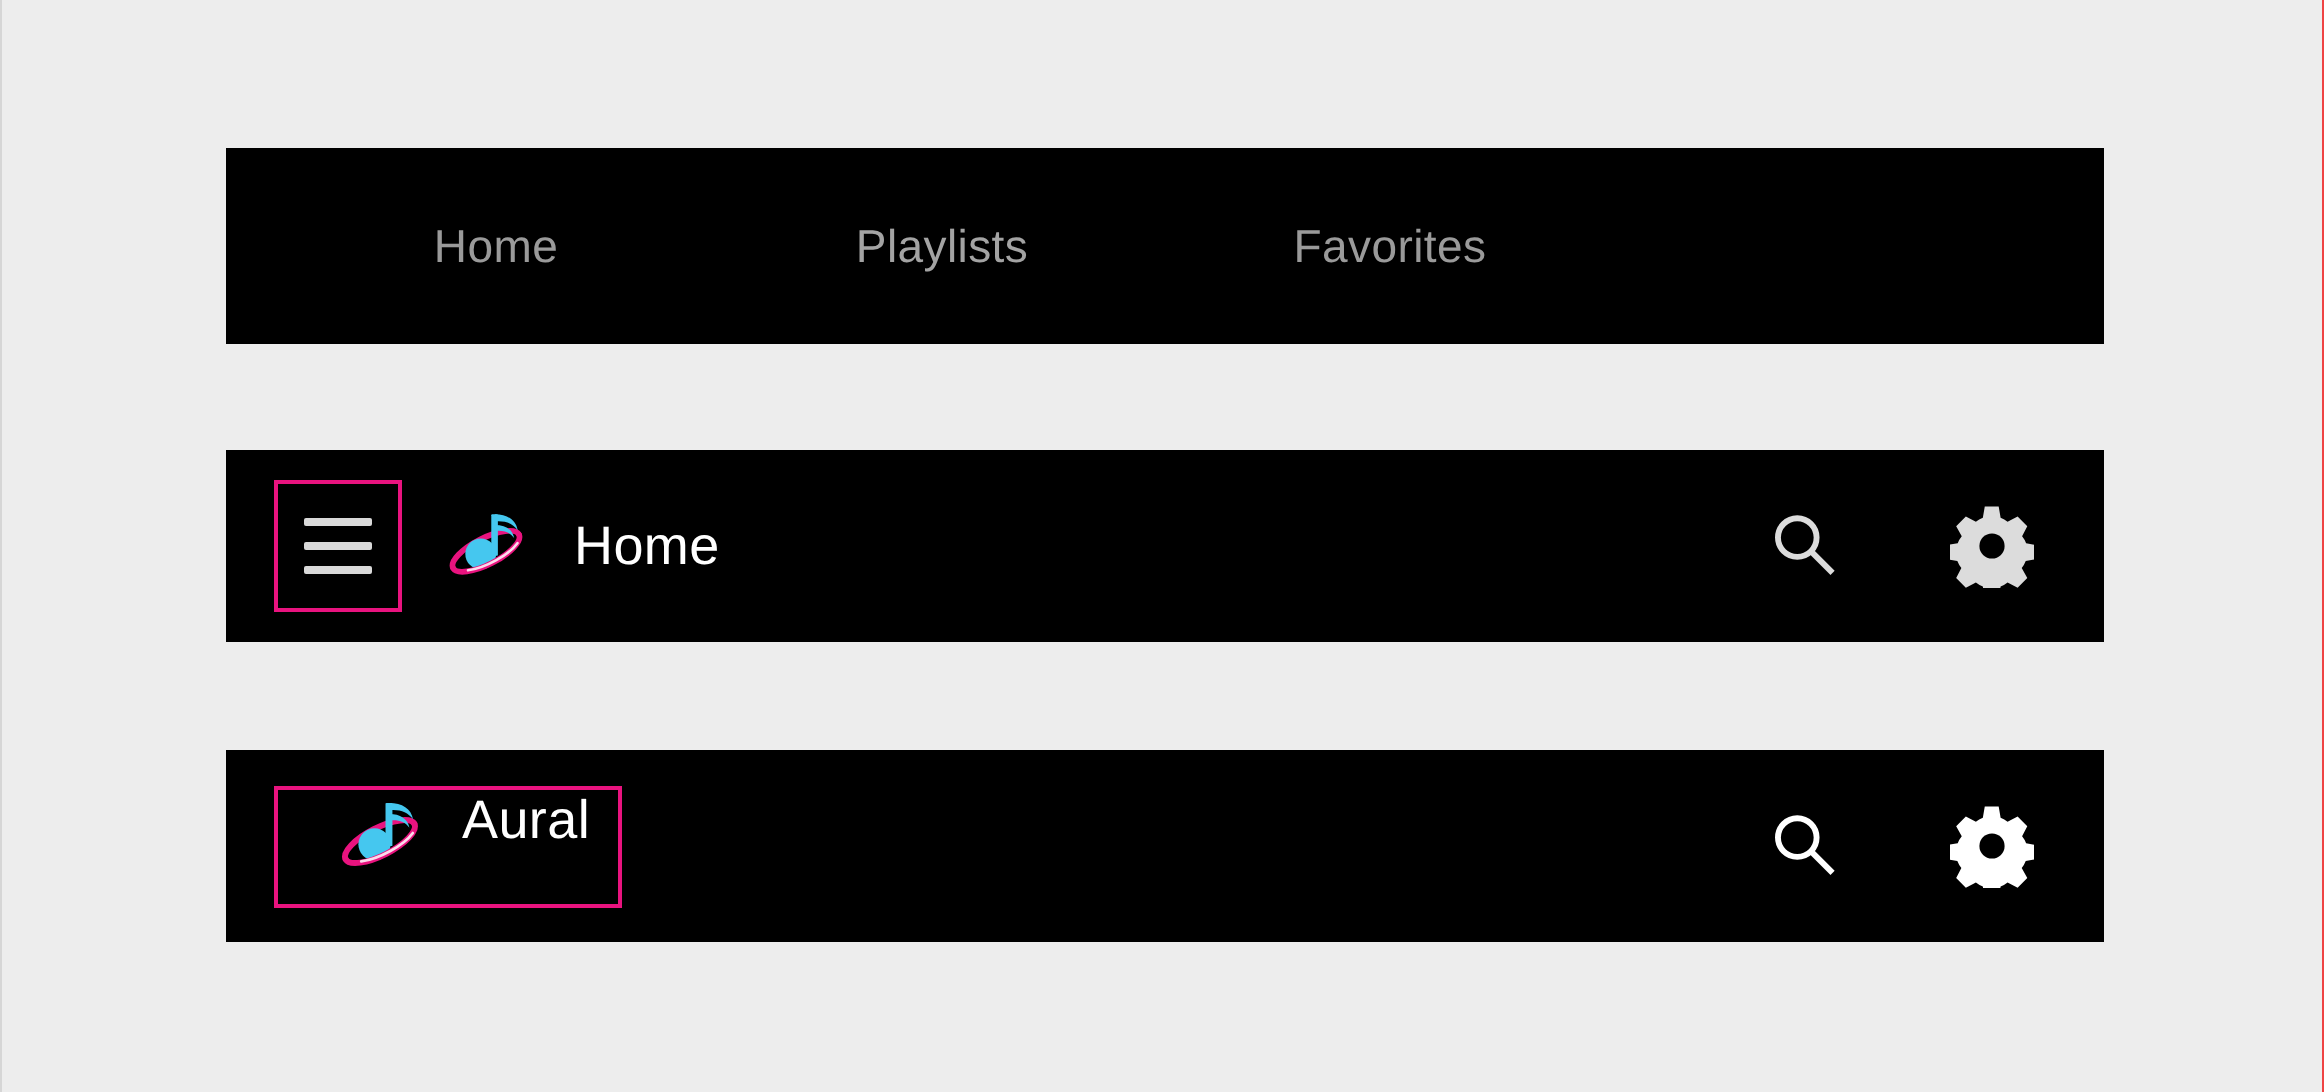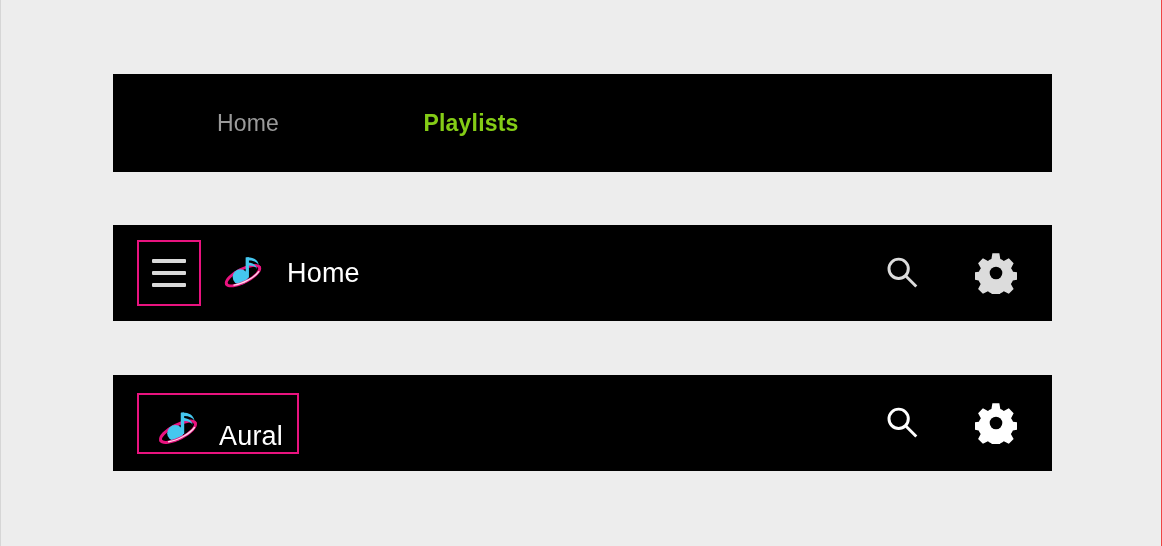--- a/index.html
+++ b/index.html
@@ -50,22 +50,22 @@
   .nav-item {
     flex: 0 0 auto;
     font-size: 23px;
     letter-spacing: .2px;
     white-space: nowrap;
     color: #9a9a9a;
     font-weight: 400;
     text-align: center;
   }
   .nav-item.sel {
-    color: #84cc16;
-    font-weight: 700;
+    color: #a3a3a3;
+    font-weight: 400;
   }
   #nav-home      { width: 222px; margin-left: 24px; }
   #nav-playlists { width: 224px; }
   #nav-favorites { width: 224px; }
   #nav-radio     { width: 224px; }
 
   
   #appbar-one {
     top: 225px;
     height: 96px;
@@ -106,22 +106,22 @@
     margin: 4px 0;
   }
 
   
   .brand-box {
     margin-left: 24px;
     height: 61px;
     border: 2px solid #e9137f;
     box-sizing: border-box;
     display: flex;
-    align-items: flex-end;
-    padding: 0 14px 0 16px;
+    align-items: flex-start;
+    padding: 0 14px 0 28px;
     flex: 0 0 auto;
   }
 
   .logo {
     flex: 0 0 auto;
     display: block;
   }
   .logo-sm { width: 44px; height: 44px; margin-left: 20px; }
   .logo-box { width: 46px; height: 46px; }
 
@@ -152,20 +152,21 @@
 </style>
 </head>
 <body>
 
 <div class="canvas">
 
   <div class="bar" id="nav-bar">
     <div class="nav-items">
       <div class="nav-item" id="nav-home">Home</div>
       <div class="nav-item sel" id="nav-playlists">Playlists</div>
+      <div class="nav-item" id="nav-favorites">Favorites</div>
     </div>
   </div>
 
   <div class="bar" id="appbar-one">
     <div class="bar-inner">
 
       <div class="hamburger-box">
         <span class="line"></span>
         <span class="line"></span>
         <span class="line"></span>

